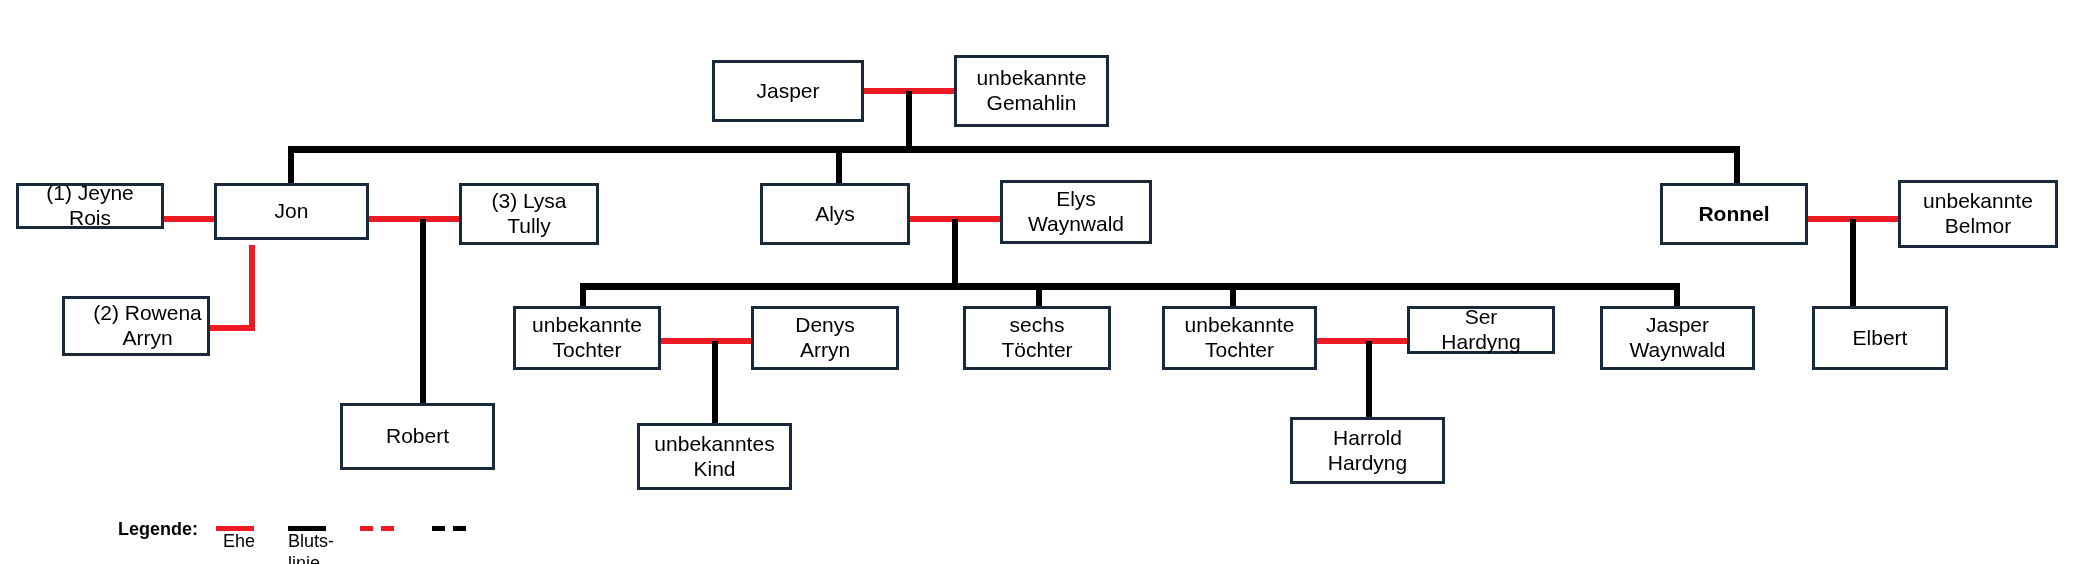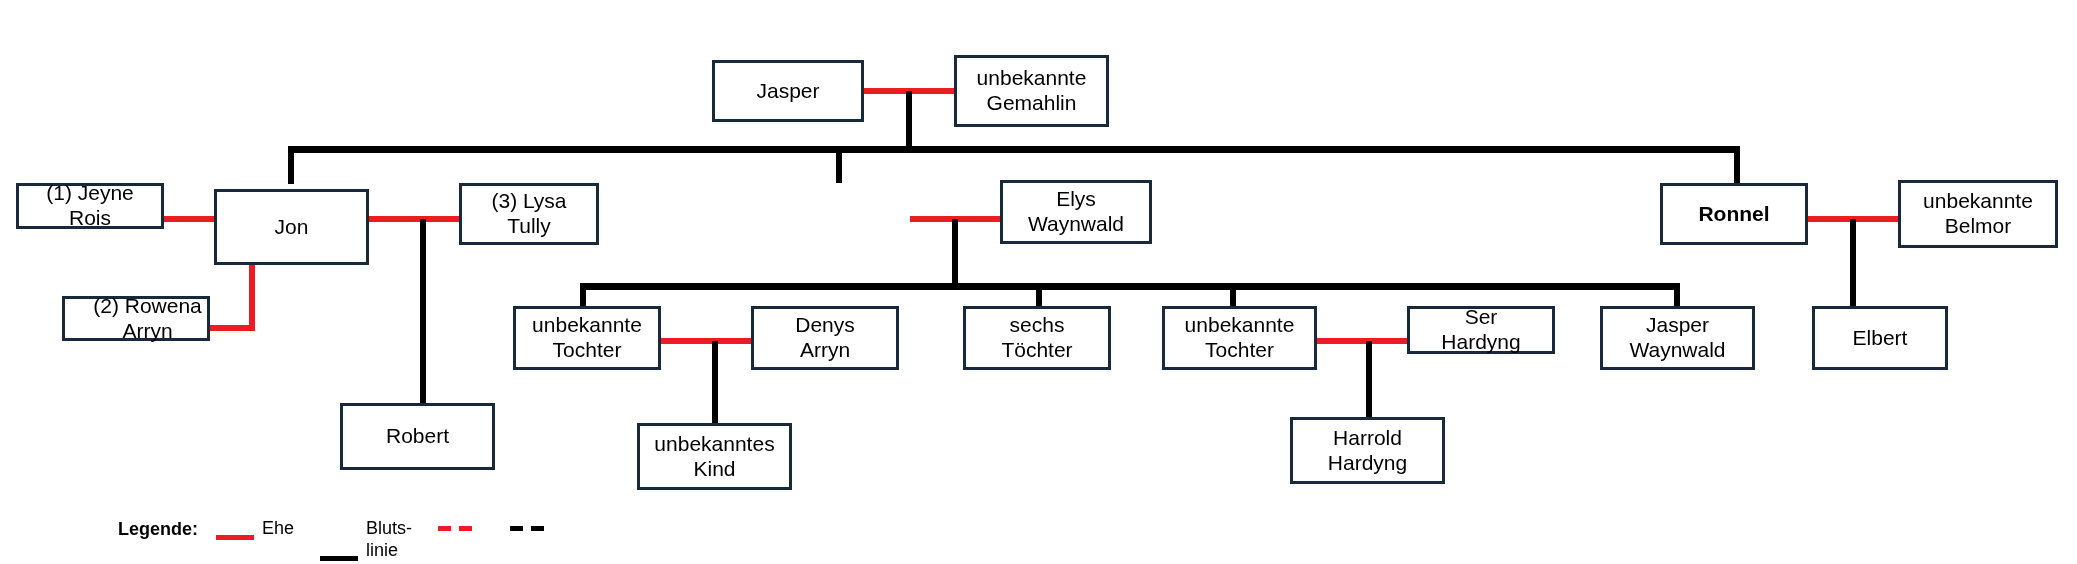--- a/index.html
+++ b/index.html
@@ -54,22 +54,23 @@
   .legend-title {
     font-size: 18px;
     font-weight: bold;
     color: #000;
     white-space: nowrap;
     margin-right: 18px;
     line-height: 1.25;
   }
   .legend-entry {
     display: flex;
-    align-items: flex-end;
+    align-items: center;
     margin-right: 26px;
+    flex-direction: column;
   }
   .legend-swatch {
     width: 38px;
     height: 5px;
     margin-top: 8px;
     margin-right: 8px;
     flex: 0 0 auto;
   }
   .sw-red    { background: #ed1c24; }
   .sw-black  { background: #000000; }
@@ -100,33 +101,34 @@
   <div class="line blood" style="left:288px; top:146px; width:1452px; height:7px;"></div>
 
   <div class="line blood" style="left:288px; top:146px; width:6px; height:38px;"></div>
   <div class="line blood" style="left:836px; top:146px; width:6px; height:37px;"></div>
   <div class="line blood" style="left:1734px; top:146px; width:6px; height:38px;"></div>
 
   <div class="node" style="left:16px; top:183px; width:148px; height:46px;">(1) Jeyne<br>Rois</div>
 
   <div class="line marriage" style="left:164px; top:216px; width:51px; height:6px;"></div>
 
-  <div class="node" style="left:214px; top:189px; width:155px; height:76px;">Jon</div>
+  <div class="node" style="left:214px; top:183px; width:155px; height:57px;">Jon</div>
 
   <div class="line marriage" style="left:369px; top:216px; width:90px; height:6px;"></div>
 
   <div class="node" style="left:459px; top:183px; width:140px; height:62px;">(3) Lysa<br>Tully</div>
 
   <div class="line marriage" style="left:249px; top:245px; width:6px; height:86px;"></div>
   <div class="line marriage" style="left:201px; top:325px; width:54px; height:6px;"></div>
 
-  <div class="node" style="left:62px; top:296px; width:148px; height:45px;padding-left:27px;">(2) Rowena<br>Arryn</div>
+  <div class="node" style="left:62px; top:296px; width:148px; height:60px;padding-left:27px;">(2) Rowena<br>Arryn</div>
 
   <div class="line blood" style="left:420px; top:219px; width:6px; height:186px;"></div>
 
+  <div class="node" style="left:760px; top:183px; width:150px; height:62px;">Alys</div>
 
   <div class="line marriage" style="left:910px; top:216px; width:90px; height:6px;"></div>
 
   <div class="node" style="left:1000px; top:180px; width:152px; height:64px;">Elys<br>Waynwald</div>
 
   <div class="line blood" style="left:952px; top:219px; width:6px; height:66px;"></div>
 
   <div class="line blood" style="left:580px; top:283px; width:1100px; height:7px;"></div>
 
   <div class="line blood" style="left:580px; top:283px; width:6px; height:24px;"></div>

